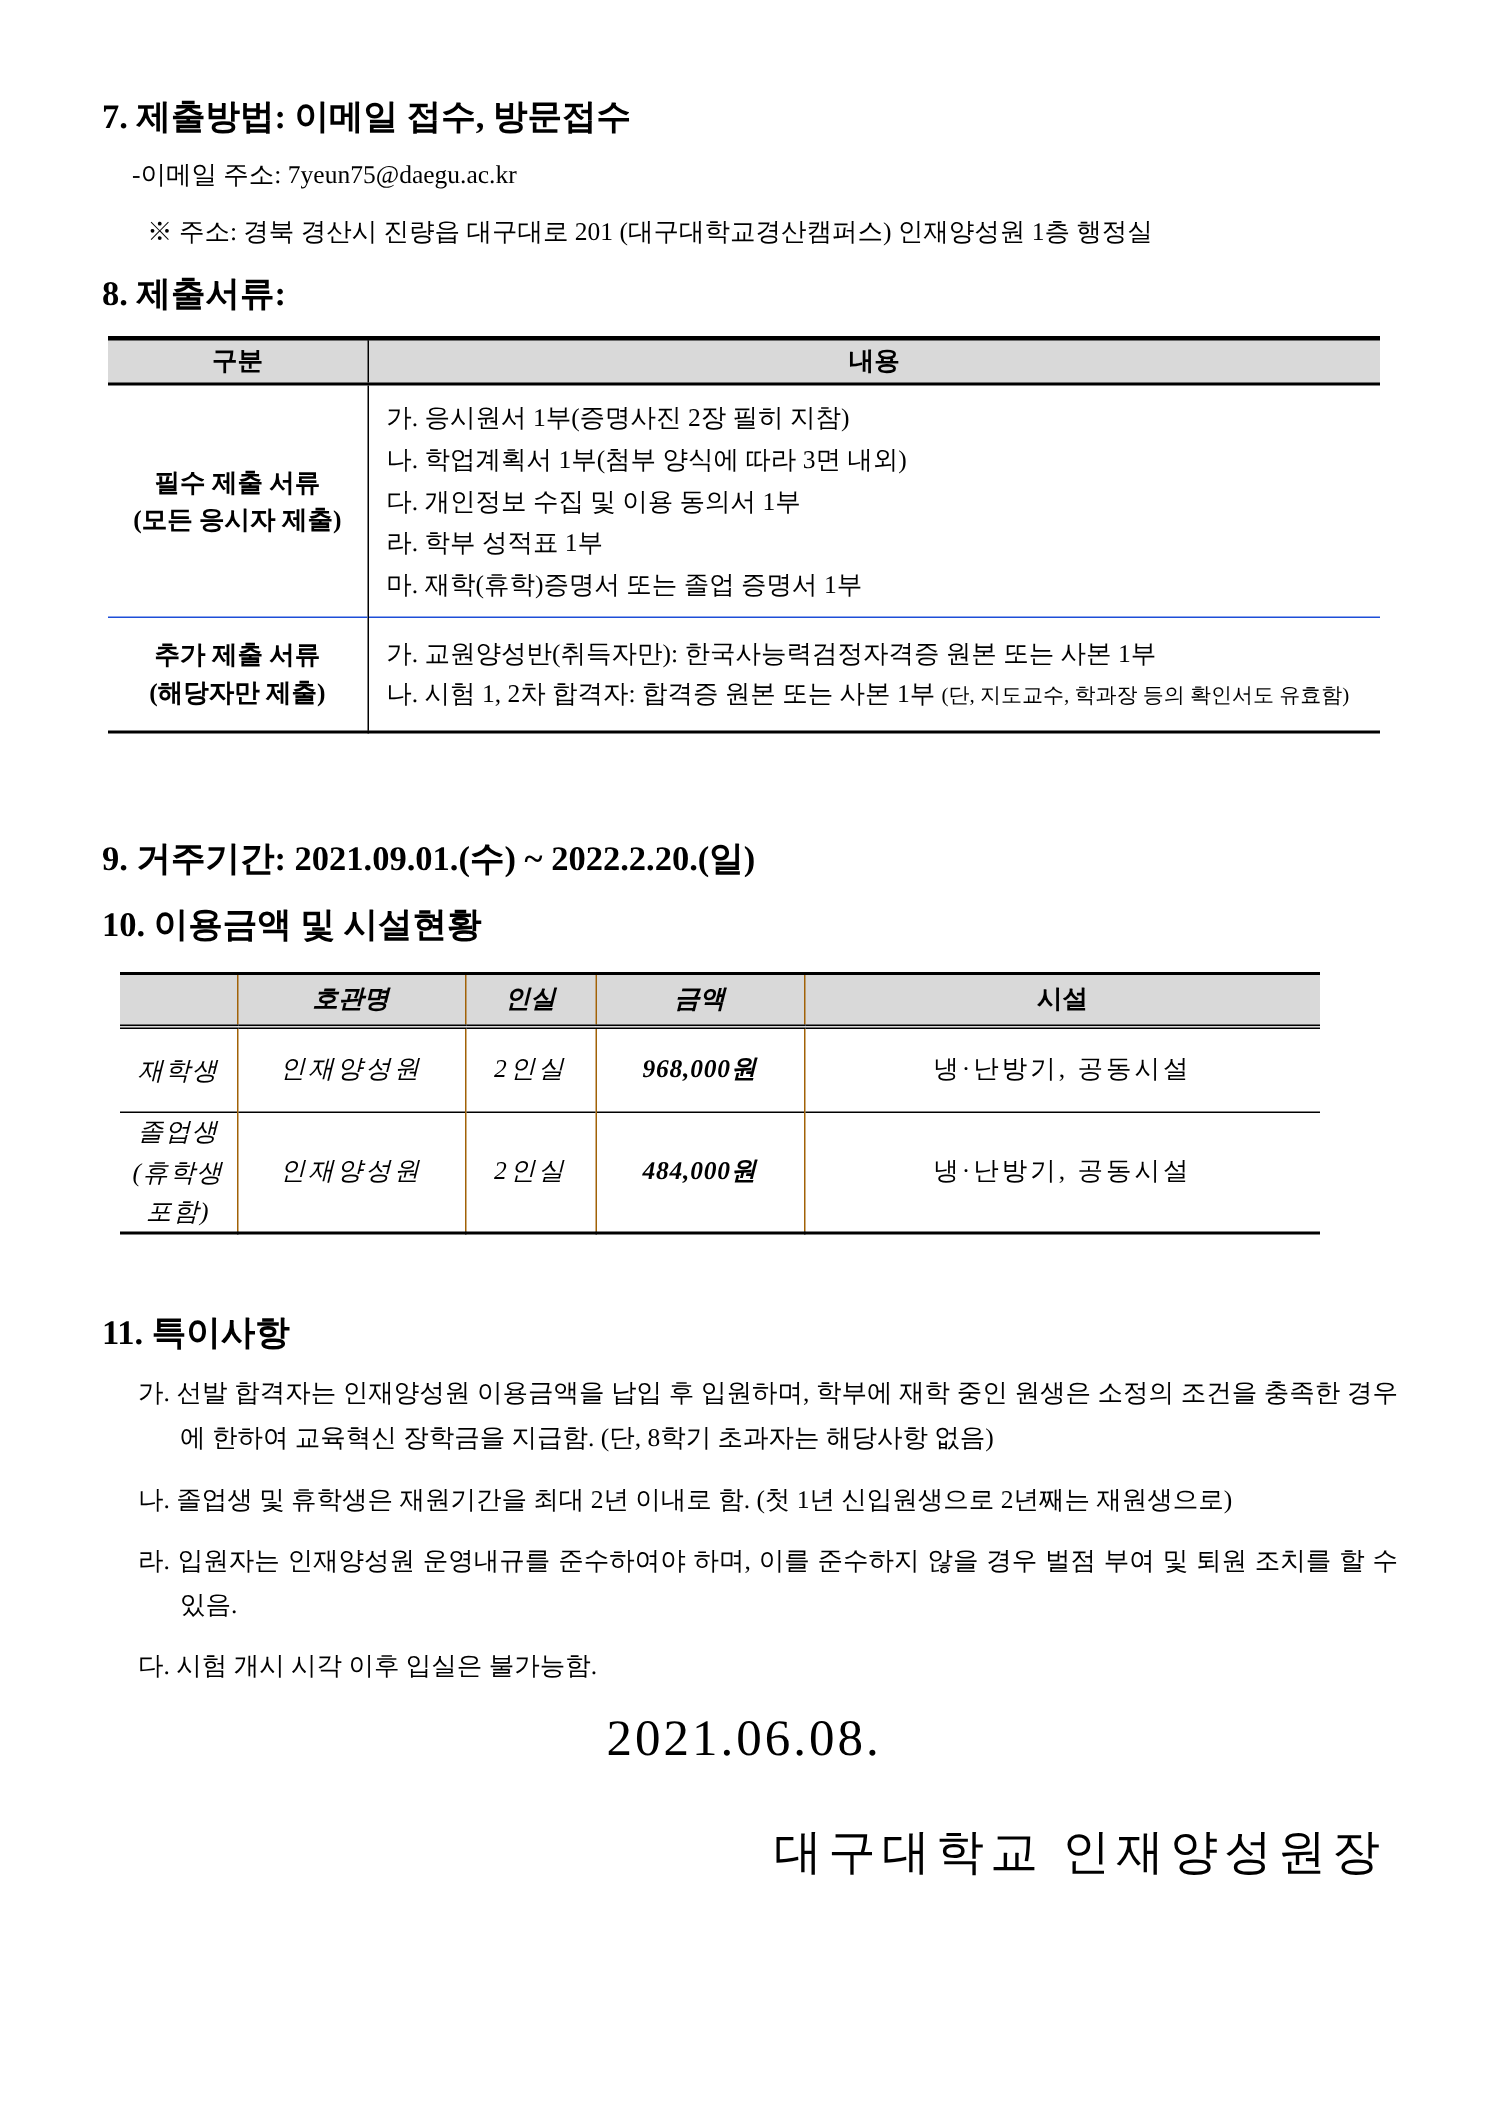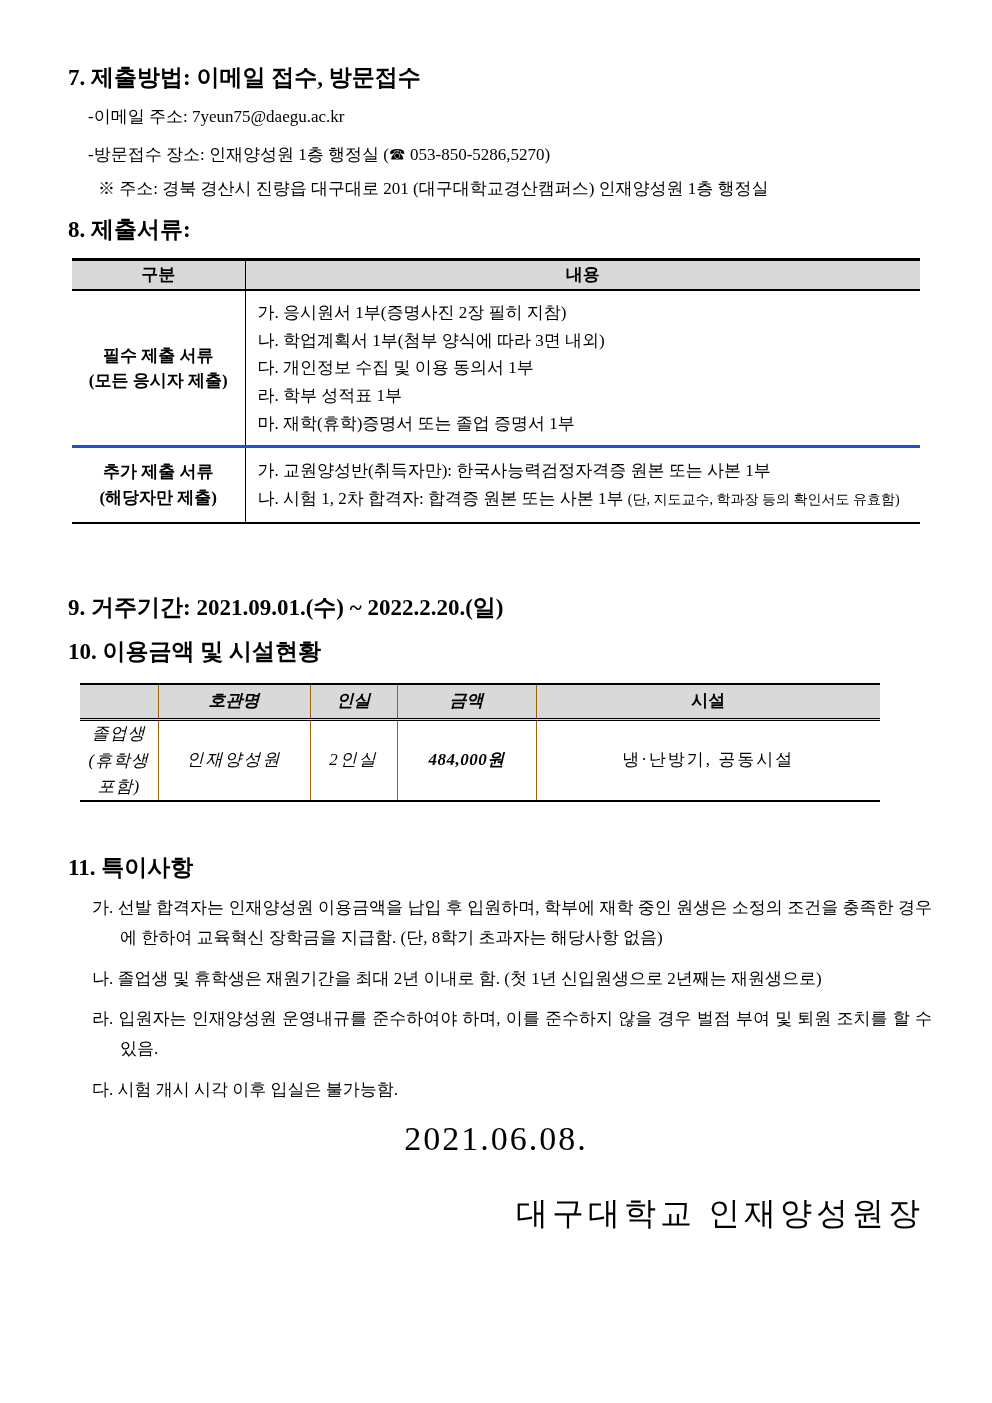--- a/index.html
+++ b/index.html
@@ -42,21 +42,21 @@
   .tbl1 td.cat {
     border-right: 1px solid #000;
     text-align: center;
     font-weight: bold;
     vertical-align: middle;
     line-height: 1.5;
   }
   .tbl1 th.col-cat { border-right: 1px solid #000; }
   .tbl1 td.items { padding: 8px 10px 8px 12px; vertical-align: middle; }
   .tbl1 td.items div { line-height: 1.62; }
-  .tbl1 tbody tr + tr td { border-top: 3px solid #1d4ed8; }
+  .tbl1 tbody tr + tr td { border-top: 1px solid #1d4ed8; }
   .tbl1 tr.row-required td { height: 128px; }
   .tbl1 tr.row-additional td { height: 76px; }
   .small-note { font-size: 14px; }
 
   .star-note { font-size: 15px; margin-left: 8px; margin-bottom: 0; }
 
   .gap-lg { height: 50px; }
 
   
   .tbl2 {
@@ -111,21 +111,20 @@
   }
 </style>
 </head>
 <body>
 
 <div class="page">
   <div class="content">
 
     <div class="sec-title">7. 제출방법: 이메일 접수, 방문접수</div>
     <div class="sub-line">-이메일 주소: 7yeun75@daegu.ac.kr</div>
-    <div class="sub-line" style="margin-bottom:11px;">-방문접수 장소: 인재양성원 1층 행정실 (☎ 053-850-5286,5270)</div>
     <div class="sub-line2">※ 주소: 경북 경산시 진량읍 대구대로 201 (대구대학교경산캠퍼스) 인재양성원 1층 행정실</div>
 
     <div class="sec-title">8. 제출서류:</div>
 
     <table class="tbl1">
       <thead>
         <tr>
           <th class="col-cat">구분</th>
           <th>내용</th>
         </tr>
@@ -168,20 +167,27 @@
       <thead>
         <tr>
           <th class="c0"></th>
           <th class="c1">호관명</th>
           <th class="c2">인실</th>
           <th class="c3">금액</th>
           <th>시설</th>
         </tr>
       </thead>
       <tbody>
+        <tr class="frow">
+          <td class="lbl">재학생</td>
+          <td>인재양성원</td>
+          <td>2인실</td>
+          <td class="fee">968,000원</td>
+          <td>냉·난방기, 공동시설</td>
+        </tr>
         <tr class="srow">
           <td class="lbl">
             <div>졸업생</div>
             <div>(휴학생</div>
             <div>포함)</div>
           </td>
           <td>인재양성원</td>
           <td>2인실</td>
           <td class="fee">484,000원</td>
           <td>냉·난방기, 공동시설</td>

